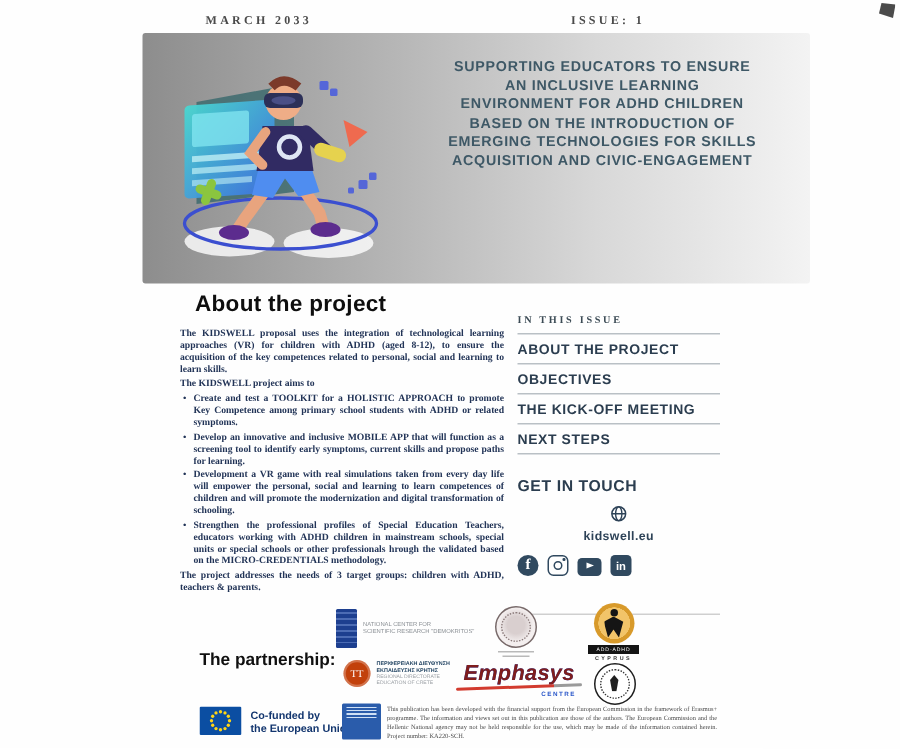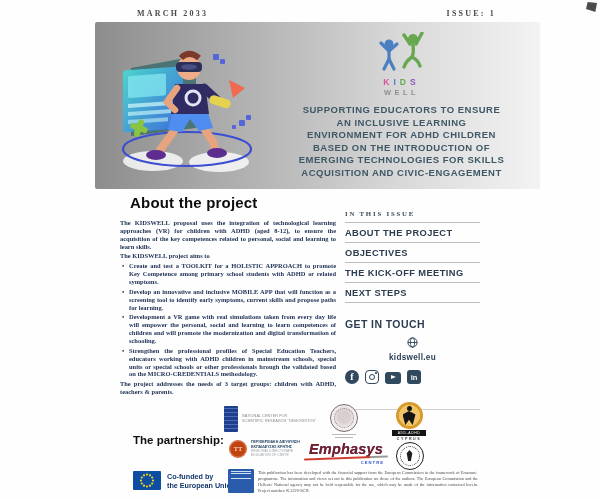--- a/index.html
+++ b/index.html
@@ -4,21 +4,21 @@
 <style>
   html,body{margin:0;padding:0;background:#ffffff;}
   .stage{position:relative;width:600px;height:499px;background:#fefefe;overflow:hidden;
          font-family:"Liberation Serif",serif;}
 
   
   .masthead{position:absolute;top:9px;left:95px;width:445px;display:flex;
             justify-content:space-between;padding:0;box-sizing:border-box;}
   .masthead span{font-size:8px;letter-spacing:2.2px;color:#4a4a4a;font-weight:bold;}
   .masthead .date{margin-left:42px;}
-  .masthead .issue{margin-right:44px;}
+  .masthead .issue{margin-right:110px;}
   .corner-artifact{position:absolute;top:2px;right:3px;width:11px;height:10px;background:#2b2b2b;
                    clip-path:polygon(15% 0,100% 10%,85% 100%,0 70%);opacity:.85;}
 
   
   .hero{position:absolute;left:95px;top:22px;width:445px;height:167px;border-radius:2px;
         background:linear-gradient(90deg,#8d8d8d 0%,#b6b6b6 38%,#d8d8d8 68%,#f3f3f3 100%);}
   .hero-illustration{position:absolute;left:6px;top:6px;}
   .hero-right{position:absolute;left:168px;top:10px;width:277px;text-align:center;}
   .logo-kids{font-family:"Liberation Sans",sans-serif;font-weight:bold;font-size:8.5px;
              letter-spacing:4px;margin-top:1px;}
@@ -182,40 +182,20 @@
         <path d="M76,60 L66,74 L74,82" stroke="#e8a47e" stroke-width="6.5" fill="none" stroke-linecap="round"></path>
         <circle cx="92" cy="70" r="7" fill="none" stroke="#dfe6f5" stroke-width="3"></circle>
         <circle cx="88" cy="40" r="12" fill="#efad87"></circle>
         <path d="M80,30 q8,-8 18,0" stroke="#7c3a2a" stroke-width="6" fill="none"></path>
         <rect x="75" y="34" width="26" height="10" rx="4" fill="#2c3058"></rect>
         <ellipse cx="88" cy="39" rx="8" ry="2.8" fill="#4a4f86"></ellipse>
       </svg>
     </div>
 
     <div class="hero-right">
-      <div>
-        <svg width="60" height="40" viewBox="0 0 60 40">
-          <g stroke="#4a7fc1" stroke-width="3.2" stroke-linecap="round" fill="none">
-            <circle cx="17" cy="12" r="4.5" fill="#4a7fc1" stroke="none"></circle>
-            <path d="M17,17 v10"></path>
-            <path d="M9,11 L17,19 M25,12 L17,19"></path>
-            <path d="M17,27 L12,37 M17,27 L22,37"></path>
-          </g>
-          <g stroke="#67a84e" stroke-width="3.4" stroke-linecap="round" fill="none">
-            <circle cx="41" cy="7" r="5" fill="#67a84e" stroke="none"></circle>
-            <path d="M41,13 q1,8 -1,12"></path>
-            <path d="M32,3 L38,12 M50,1 L44,12"></path>
-            <path d="M40,25 q-6,4 -8,10 M40,25 q6,3 8,9"></path>
-          </g>
-        </svg>
-        <div class="logo-kids">
-          <span>K</span><span>I</span><span>D</span><span>S</span>
-        </div>
-        <div class="logo-well">WELL</div>
-      </div>
       <div class="hero-title">SUPPORTING EDUCATORS TO ENSURE
 AN INCLUSIVE LEARNING
 ENVIRONMENT FOR ADHD CHILDREN
 BASED ON THE INTRODUCTION OF
 EMERGING TECHNOLOGIES FOR SKILLS
 ACQUISITION AND CIVIC-ENGAGEMENT</div>
     </div>
   </div>
 
   <div class="about">

